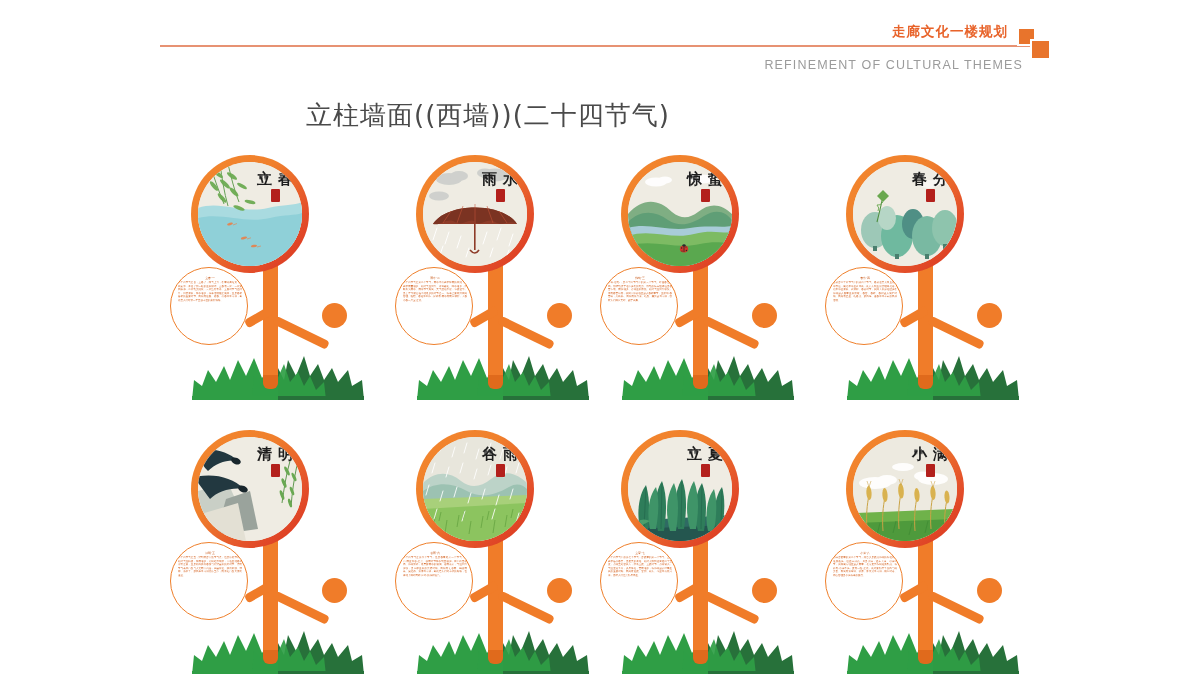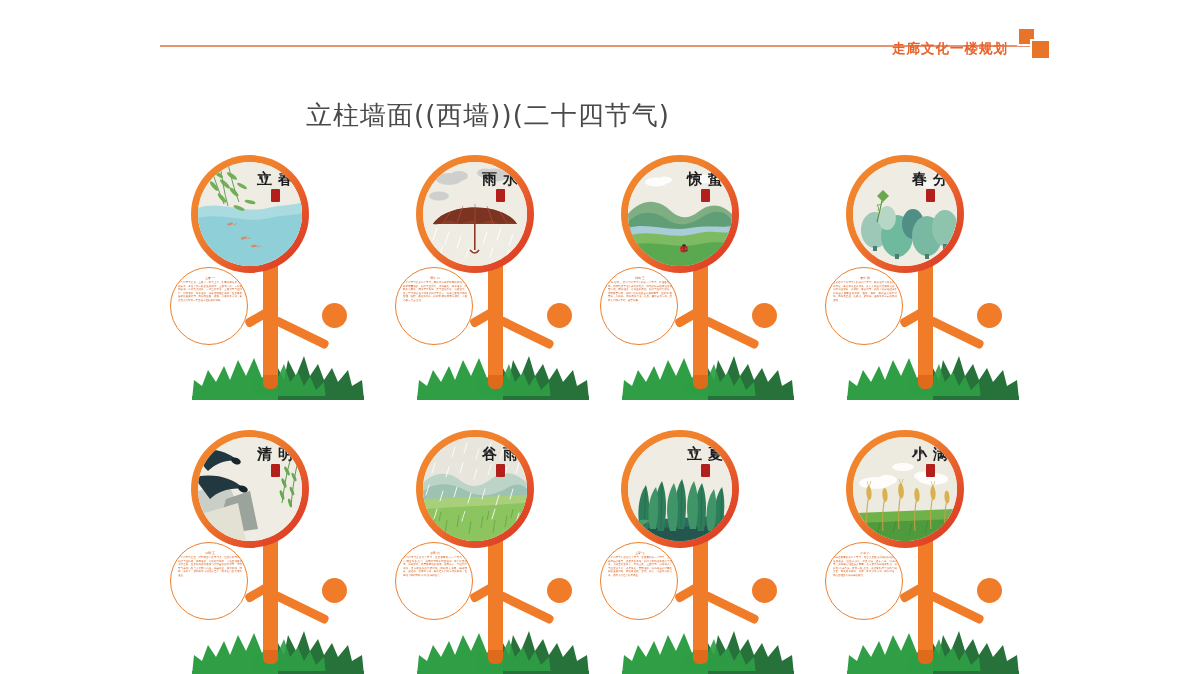--- a/index.html
+++ b/index.html
@@ -6,21 +6,21 @@
   body{
     width:1200px;height:674px;background:#ffffff;overflow:hidden;
     font-family:"Liberation Sans","DejaVu Sans",sans-serif;
     position:relative;
   }
 
   
   #header{position:absolute;left:0;top:0;width:1200px;height:86px;}
   #header-rule{position:absolute;left:160px;top:45px;width:880px;height:2px;background:#e79273;}
   #header-title{
-    position:absolute;right:192px;top:40px;
+    position:absolute;right:192px;top:23px;
     font-size:13.5px;font-weight:bold;color:#e8632a;letter-spacing:1px;
     white-space:nowrap;
   }
   #header-subtitle{
     position:absolute;right:177px;top:58px;
     font-size:12.5px;color:#9b9b9b;letter-spacing:1.15px;white-space:nowrap;
   }
   .hdr-sq{position:absolute;background:#e8742c;box-shadow:0 0 0 2px #ffffff;}
   #hdr-sq-a{left:1019px;top:29px;width:15px;height:15px;}
   #hdr-sq-b{left:1032px;top:41px;width:17px;height:17px;}
@@ -90,20 +90,21 @@
                 margin-bottom:0.5px;color:#c85a1a;}
 
   svg{display:block;overflow:visible;}
 </style>
 </head>
 <body>
 
 <div id="header">
   <div id="header-rule"></div>
   <div id="header-title">走廊文化一楼规划</div>
+  <div id="header-subtitle">REFINEMENT OF CULTURAL THEMES</div>
   <div class="hdr-sq" id="hdr-sq-a"></div>
   <div class="hdr-sq" id="hdr-sq-b"></div>
 </div>
 
 <div id="slide-title">立柱墙面((西墙))(二十四节气)</div>
 
 <div id="units">
     <div class="unit r0 c0">
       <div class="grass">
         <svg viewBox="0 0 172 50" preserveAspectRatio="none">

